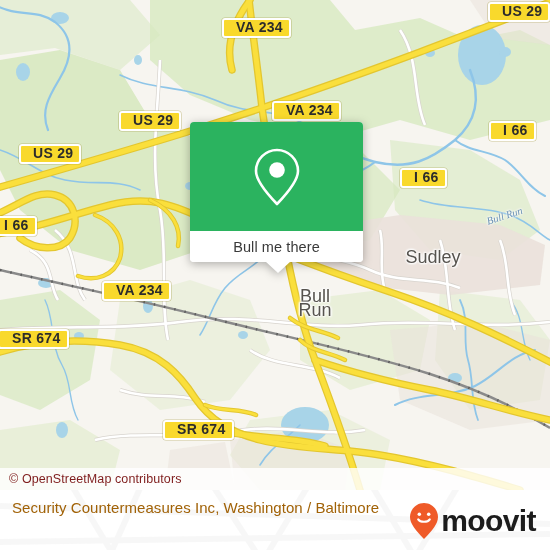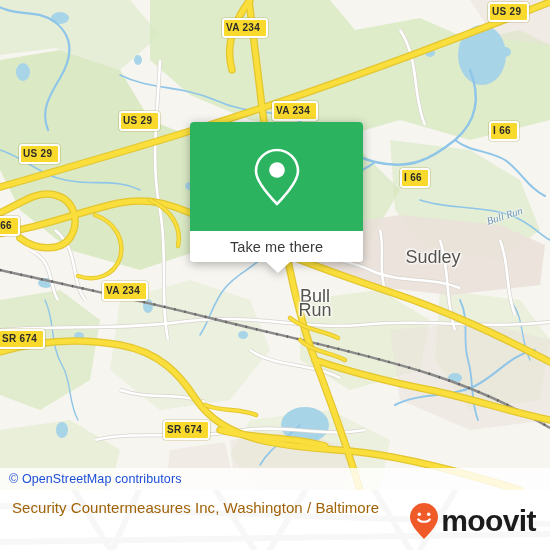--- a/index.html
+++ b/index.html
@@ -21,35 +21,35 @@
   .map-svg { position: absolute; left: 0; top: 0; width: 550px; height: 490px; display: block; }
 
   
   .attrib {
     position: absolute; left: 0; top: 468px;
     width: 550px; height: 22px;
     background: rgba(255,255,255,0.82);
     display: flex; align-items: center;
   }
   .attrib-text {
-    font-size: 12.5px; color: #1d4ed8; padding-left: 9px;
+    font-size: 12.5px; color: #7f1d1d; padding-left: 9px;
     letter-spacing: .1px; white-space: nowrap;
   }
 
   
   .shield {
     position: absolute;
     background: #f9d92c;
     border: 2px solid #ffffff;
     border-radius: 3px;
     color: #2c2c2c;
-    font-size: 10px;
+    font-size: 14px;
     font-weight: bold;
     letter-spacing: .3px;
-    padding: 1px 6px 2px 2px;
+    padding: 1px 6px 2px 12px;
     line-height: 13px;
     white-space: nowrap;
     box-shadow: 0 0 0 0.6px rgba(150,140,40,.45);
   }
 
   
   .place {
     position: absolute;
     color: #56534e;
     font-size: 18px;
@@ -310,21 +310,21 @@
 
     <div class="popup">
       <div class="popup-body">
         <div class="popup-head">
           <svg width="54" height="62" viewBox="0 0 54 62">
             <path d="M27 4 C15.4 4 6 13.4 6 25 C6 34 14 44.5 27 58 C40 44.5 48 34 48 25 C48 13.4 38.6 4 27 4 Z" fill="none" stroke="#ffffff" stroke-width="2.6" stroke-linejoin="round"></path>
             <circle cx="27" cy="24" r="7.8" fill="#ffffff"></circle>
           </svg>
         </div>
         <div class="popup-foot">
-          <span class="popup-foot-text">Take me there</span>
+          <span class="popup-foot-text">Bull me there</span>
         </div>
       </div>
       <div class="popup-tail"></div>
     </div>
 
   </div>
 
   <div class="footer">
     <svg class="footer-watermark" viewBox="0 0 550 90">
       <g stroke="#f0f0f0" stroke-width="6" fill="none">

